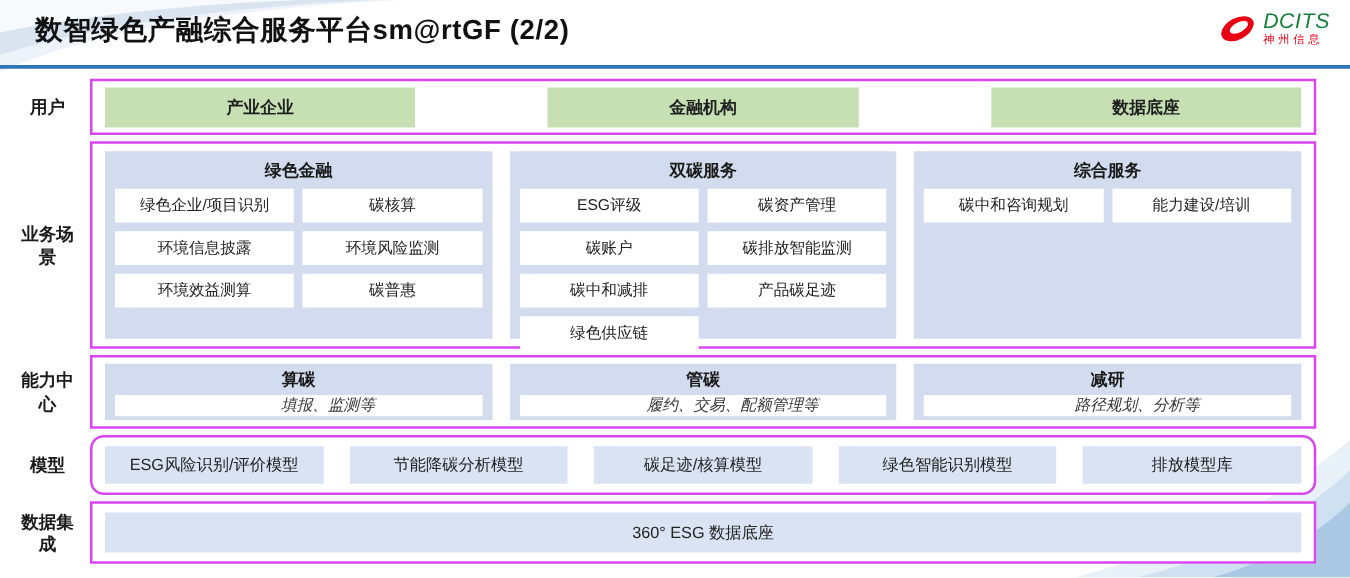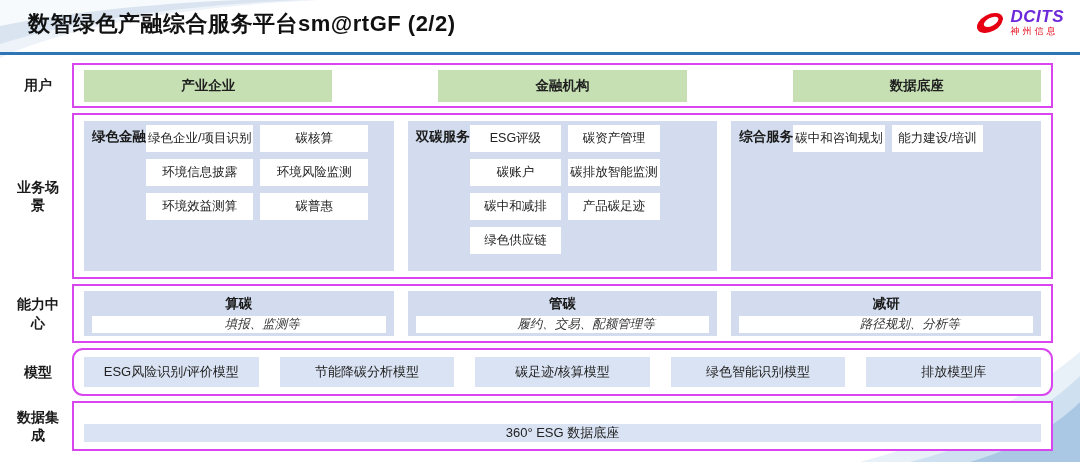--- a/index.html
+++ b/index.html
@@ -11,57 +11,57 @@
   .swoosh-tl { position:absolute; top:0; left:0; pointer-events:none; z-index:0; }
   .swoosh-br { position:absolute; bottom:0; right:0; pointer-events:none; z-index:0; }
 
   
   .header { position:relative; height:54px; z-index:2; }
   .title { position:absolute; left:28px; top:9px; font-size:22px; font-weight:bold; color:#111;
     letter-spacing:0.5px; }
   .title-line { position:absolute; left:0; right:0; top:52px; height:3px; background:#2e75b6; }
   .logo { position:absolute; right:16px; top:7px; display:flex; align-items:center; gap:4px; }
   .logo-texts { display:flex; flex-direction:column; align-items:flex-start; line-height:1; }
-  .logo-brand { color:#6d28d9; font-weight:bold; font-style:italic; font-size:17px; letter-spacing:0.5px; }
+  .logo-brand { color:#15803d; font-weight:normal; font-style:italic; font-size:17px; letter-spacing:0.5px; }
   .logo-company { color:#e60012; font-size:9px; letter-spacing:3px; margin-top:2px; }
 
   
   .main { position:relative; z-index:1; display:flex; flex-direction:column; gap:5px;
     padding:9px 27px 8px 13px; }
   .row { display:flex; align-items:stretch; gap:9px; }
   .row-label { width:50px; flex:0 0 50px; display:flex; align-items:center; justify-content:center;
     text-align:center; font-weight:bold; font-size:14px; color:#1a1a1a; line-height:1.3; }
   .row-box { flex:1; background:#fff; border:2px solid #d946ef; }
 
   
   .users-box { height:45px; display:flex; align-items:center; gap:106px; padding:5px 10px; }
   .user-seg { flex:1; height:32px; background:#c6e0b4; display:flex; align-items:center;
     justify-content:center; font-weight:bold; font-size:13.5px; color:#1f1f1f; }
 
   
   .scen-box { height:166px; display:flex; gap:14px; padding:6px 10px; }
-  .scen-col { flex:1; background:#d3dcee; padding:4px 8px 8px; display:flex; flex-direction:row; }
+  .scen-col { flex:1; background:#d3dcee; padding:4px 8px 8px; display:flex; flex-direction:column; }
   .col-title { text-align:center; font-weight:bold; font-size:13.5px; color:#1a1a1a; padding:3px 0 5px; }
   .scen-grid { display:grid; grid-template-columns:1fr 1fr; gap:7px; align-content:start; }
   .scen-item { background:#fff; text-align:center; font-size:12.5px; color:#222; padding:5px 2px; }
 
   
   .cap-box { height:59px; display:flex; gap:14px; padding:5px 10px; }
   .cap-col { flex:1; background:#d3dcee; padding:2px 8px 5px; display:flex; flex-direction:column; }
   .cap-desc { background:#fff; flex:1; display:flex; align-items:center; justify-content:center;
     font-style:italic; font-size:12.5px; color:#333;padding-left:47px; }
   .cap-col .col-title { padding:2px 0 3px; }
 
   
   .models-box { height:48px; display:flex; gap:21px; padding:7px 10px; align-items:stretch;border-radius:11px; }
   .model-item { flex:1; background:#dae3f3; display:flex; align-items:center; justify-content:center;
     font-size:13px; color:#222; }
 
   
-  .data-box { height:50px; display:flex; padding:7px 10px;align-items:flex-end; }
+  .data-box { height:50px; display:flex; padding:7px 10px; }
   .data-bar { flex:1; background:#dae3f3; display:flex; align-items:center; justify-content:center;
     font-size:13px; color:#222; }
 </style>
 </head>
 <body>
 
 <div class="stage">
 
   <svg class="swoosh-tl" width="320" height="58" viewBox="0 0 320 58">
     <path d="M0,58 C60,30 160,8 320,0 L0,0 Z" fill="#eef3f9"></path>

